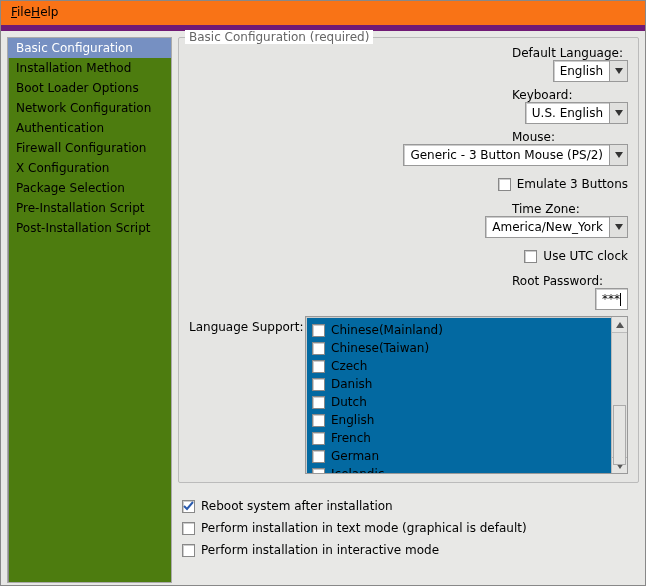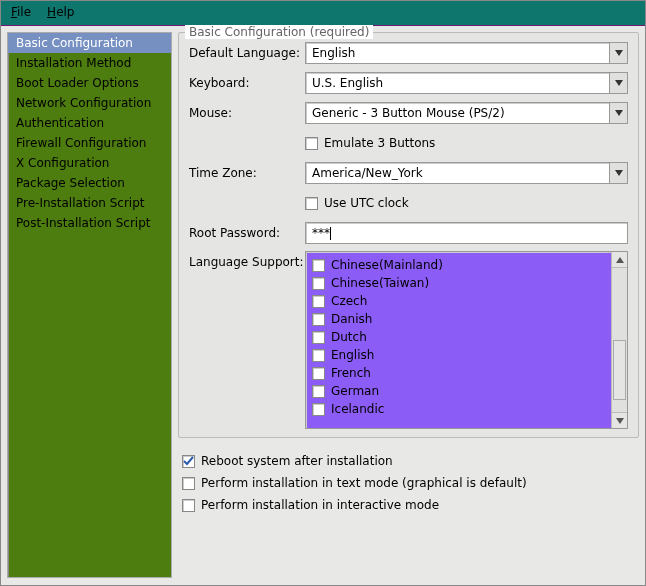--- a/index.html
+++ b/index.html
@@ -7,24 +7,23 @@
   font-family: "Lucida Sans", "DejaVu Sans", sans-serif;
   font-size: 12px;
   background: #e8e8e6;
   color: #000;
   width: 646px;
   height: 586px;
   border: 1px solid #888;
 }
 .menubar {
   display: flex;
-  gap: 16px;
   padding: 4px 10px 6px 10px;
-  border-bottom: 1px solid #701a75;
-  background: #0f766e;
+  border-bottom: 6px solid #701a75;
+  background: #f97316;
 }
 .menubar span { cursor: default; }
 .menubar span u { text-decoration: underline; }
 .main {
   display: flex;
   padding: 6px;
   gap: 6px;
   height: calc(100% - 26px);
 }
 .sidebar {
@@ -60,23 +59,24 @@
   position: absolute;
   top: -8px;
   left: 6px;
   background: #ffffff;
   padding: 0 4px;
   color: #666;
   font-size: 12px;
 }
 .form-row {
   display: flex;
-  align-items: center;
+  align-items: flex-end;
   margin-bottom: 6px;
   min-height: 24px;
+  flex-direction: column;
 }
 .form-label {
   width: 116px;
   flex-shrink: 0;
 }
 .form-control {
   flex: 1;
   display: flex;
 }
 .select {
@@ -132,22 +132,22 @@
 .lang-support-row {
   display: flex;
   align-items: flex-start;
   margin-bottom: 2px;
 }
 .lang-list-wrap {
   flex: 1;
   display: flex;
   border: 1px solid #999;
   box-shadow: inset 1px 1px 0 #ccc;
-  background: #8b5cf6;
-  height: 178px;
+  background: #0369a1;
+  height: 158px;
 }
 .lang-list {
   flex: 1;
   overflow: hidden;
   padding: 4px 6px;
 }
 .lang-item {
   display: flex;
   align-items: center;
   gap: 6px;

